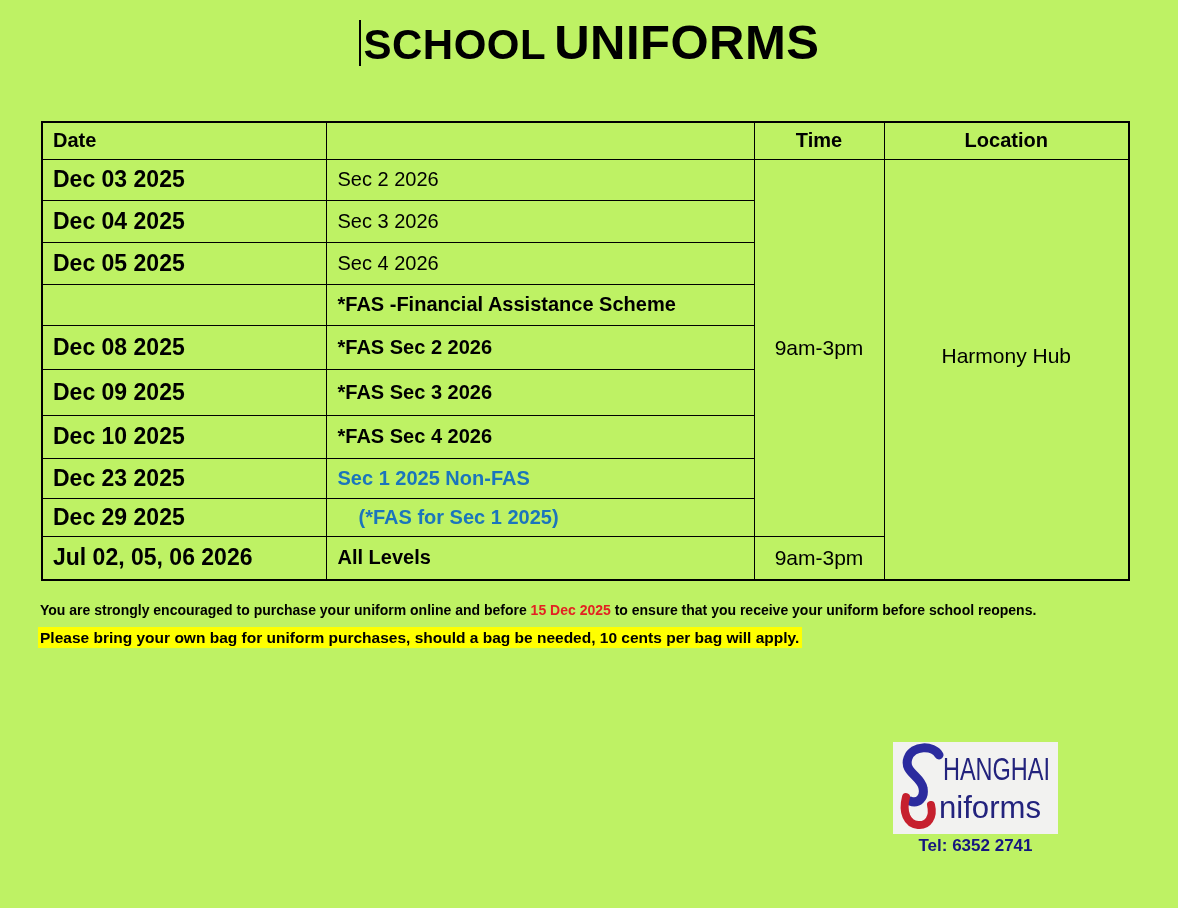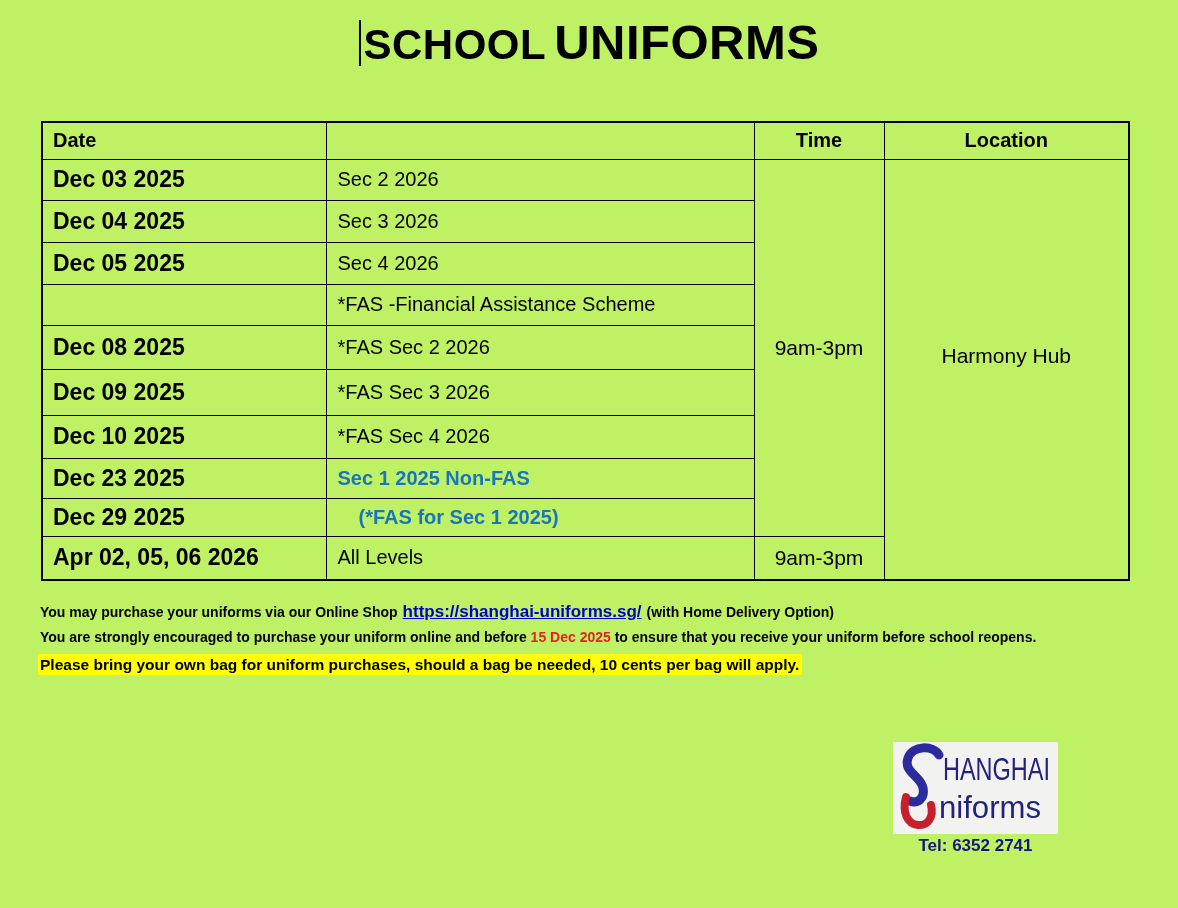--- a/index.html
+++ b/index.html
@@ -17,21 +17,21 @@
   .sale-table{
     position:absolute;left:41px;top:121px;
     border-collapse:collapse;table-layout:fixed;width:1087px;
     border:2px solid #000;
   }
   .sale-table td,.sale-table th{border:1px solid #000;padding:0;vertical-align:middle;overflow:hidden;}
   .sale-table th{font-size:20px;font-weight:700;text-align:left;padding-left:10px;}
   .sale-table th.center{text-align:center;padding-left:0;}
   td.date-cell{font-size:23px;font-weight:700;padding-left:10px;}
   td.section-cell{font-size:20px;padding-left:11px;}
-  td.section-cell.sec-bold{font-weight:400;}
+  td.section-cell.sec-bold{font-weight:700;}
   td.section-cell.sec-blue{font-weight:700;color:#1b75bc;}
   td.section-cell.indent{padding-left:32px;}
   td.time-cell{font-size:21px;text-align:center;}
   td.location-cell{font-size:21px;text-align:center;padding-bottom:26px;}
   
   .notes{position:absolute;left:38px;top:600px;width:1005px;}
   .note1{margin:0 0 3px 2px;font-size:14px;font-weight:700;line-height:24px;white-space:nowrap;}
   .note1 .shop-link{color:#0000cc;font-size:17px;font-weight:700;text-decoration:underline;margin:0 5px;}
   .note2{margin:0 0 0 2px;font-size:14px;font-weight:700;line-height:21px;}
   .note2 .red{color:#e32222;}
@@ -97,29 +97,28 @@
     </tr>
     <tr style="height:40px">
       <td class="date-cell">Dec 23 2025</td>
       <td class="section-cell sec-blue">Sec 1 2025 Non-FAS</td>
     </tr>
     <tr style="height:38px">
       <td class="date-cell">Dec 29 2025</td>
       <td class="section-cell sec-blue indent">(*FAS for Sec 1 2025)</td>
     </tr>
     <tr style="height:44px">
-      <td class="date-cell">Apr 02, 05, 06 2026</td>
+      <td class="date-cell">Jul 02, 05, 06 2026</td>
       <td class="section-cell sec-bold">All Levels</td>
       <td class="time-cell">9am-3pm</td>
     </tr>
   </tbody>
     </table>
 
   <div class="notes">
-    <p class="note1"><span>You may purchase your uniforms via our Online Shop</span><a href="#" class="shop-link">https://shanghai-uniforms.sg/</a><span>(with Home Delivery Option)</span></p>
     <p class="note2"><span>You are strongly encouraged to purchase your uniform online and before</span>
       <span class="red">15 Dec 2025</span>
       <span>to ensure that you receive your uniform before school reopens.</span></p>
     <p class="note3"><span class="hl">Please bring your own bag for uniform purchases, should a bag be needed, 10 cents per bag will apply.</span></p>
   </div>
 
   <div class="logo-box">
     <svg width="165" height="92" viewBox="0 0 165 92" xmlns="http://www.w3.org/2000/svg">
       <rect x="0" y="0" width="165" height="92" fill="#f2f2f0"></rect>
       <path d="M46 13 C40 3 20 3 15 16 C10 30 28 34 30 46 C32 56 25 62 17 59" fill="none" stroke="#2b2b9e" stroke-width="9" stroke-linecap="round"></path>

